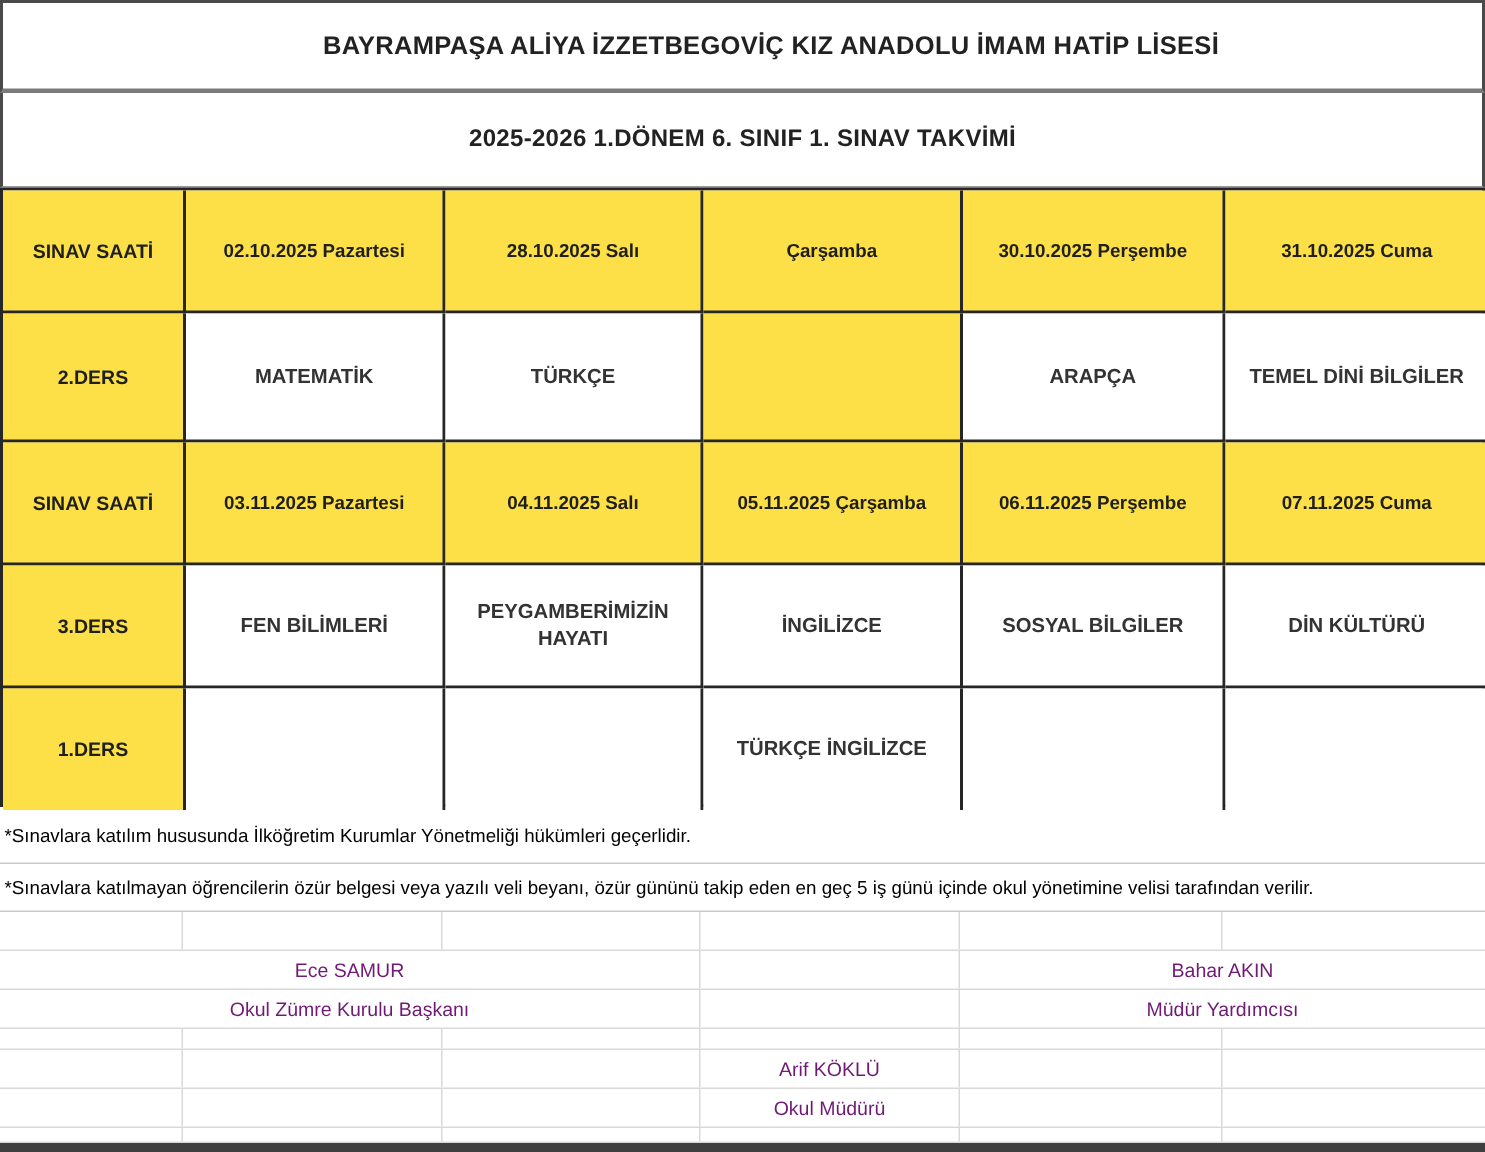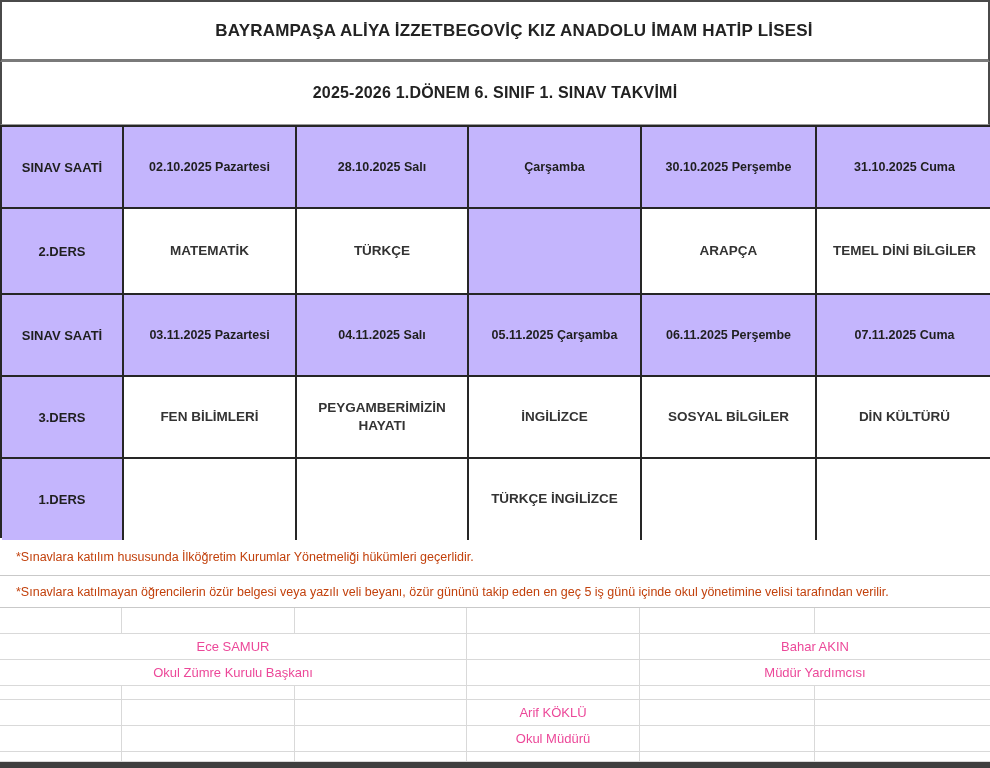--- a/index.html
+++ b/index.html
@@ -35,45 +35,45 @@
   }
   .c{
     box-sizing:border-box;
     border-right:2px solid #262626;
     border-bottom:2px solid #262626;
     display:flex;align-items:center;justify-content:center;
     text-align:center;padding:2px 6px;background:#ffffff;
   }
   .c.col-last{border-right:none;}
   .c.row-last{border-bottom:none;}
-  .c.gray{background:#c4b5fd;}
+  .c.gray{background:#fde047;}
   .c.lbl{font-weight:bold;font-size:13px;color:#1f1f1f;}
   .c.date{font-weight:bold;font-size:12.5px;color:#1f1f1f;}
   .c.subj{font-weight:600;font-size:13.5px;color:#333333;line-height:1.35;}
   
   .note{
     box-sizing:border-box;
     display:flex;align-items:center;
-    padding-left:16px;font-size:12.5px;color:#c2410c;
+    padding-left:3px;font-size:12.5px;color:#000000;
     border-bottom:1px solid #c9c9c9;
     background:#fff;
   }
   .note1{height:38px;}
   .note2{height:32px;}
   
   .sgrow{
     box-sizing:border-box;display:grid;background:#fff;
     border-bottom:1px solid #d9d9d9;
   }
   .cols6{grid-template-columns:122px 173px 172px 173px 175px 175px;}
   .colsMerged{grid-template-columns:467px 173px 350px;}
   .sgc{
     box-sizing:border-box;border-right:1px solid #d9d9d9;
     display:flex;align-items:center;justify-content:center;
-    font-size:13px;color:#ec4899;overflow:hidden;
+    font-size:13px;color:#701a75;overflow:hidden;
   }
   .sgc:last-child{border-right:none;}
   .h26{height:26px;}.h14{height:14px;}.h10{height:10px;}
   
   .bottombar{height:6px;background:#3f3f3f;}
 </style>
 </head>
 <body>
 
 <div class="sheet">

